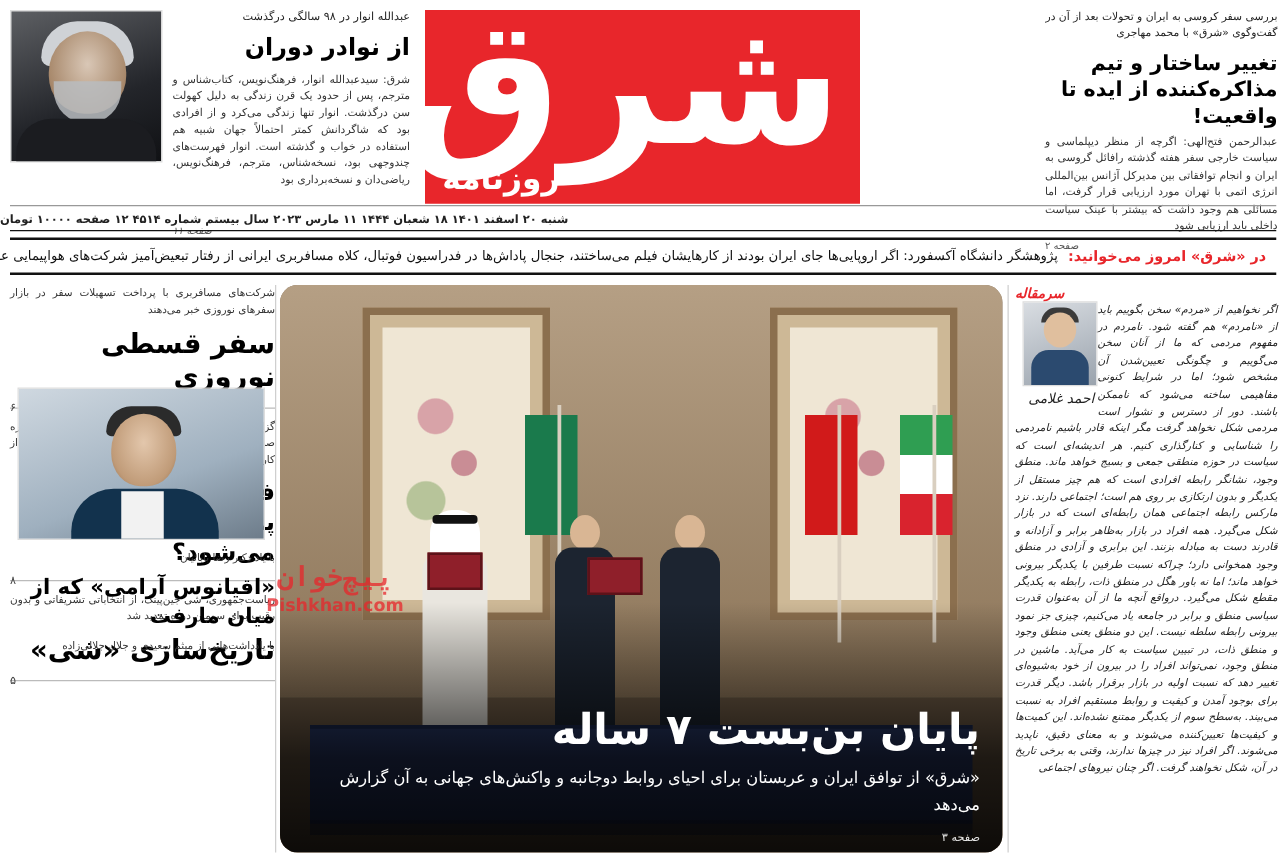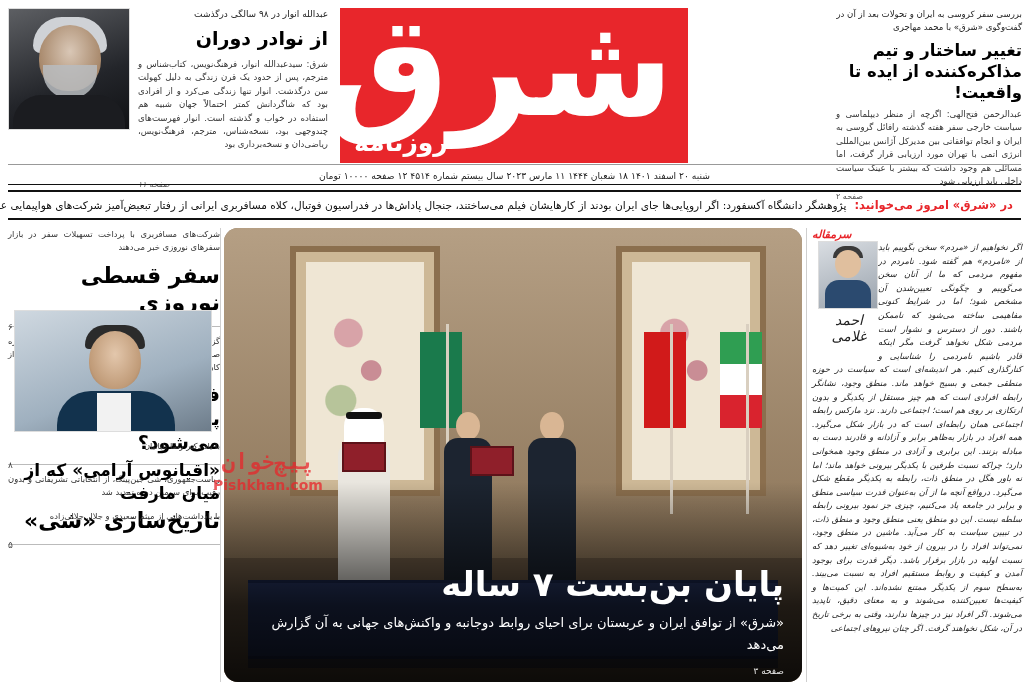--- a/index.html
+++ b/index.html
@@ -66,21 +66,21 @@
   }
   .obit-text{position:absolute;left:130px;top:0;width:190px;text-align:right;}
   .obit-text .kicker{font-size:9px;}
   .obit-text h2{margin:6px 0 8px 0;font-size:19px;line-height:23px;font-weight:700;}
   .obit-text p{margin:0;font-size:8.6px;line-height:13.4px;text-align:justify;color:#333;}
   .obit-ref{position:absolute;left:130px;top:168px;font-size:8px;color:#555;font-style:italic;}
 
   
   .issue-line{
     position:absolute;left:0;top:168px;width:1029px;height:16px;
-    text-align:center;font-size:9.2px;color:#222;line-height:16px;
+    text-align:left;font-size:9.2px;color:#222;line-height:16px;font-weight:bold;
   }
   .rule{position:absolute;left:8px;width:1013px;height:1px;background:#111;}
   .rule.thin{height:1px;background:#999;}
 
   
   .ticker{
     position:absolute;left:8px;top:190px;width:1013px;height:30px;
     border-top:2px solid #111;border-bottom:2px solid #111;
     display:flex;align-items:center;justify-content:flex-start;
     padding:0 8px;box-sizing:border-box;
@@ -156,21 +156,21 @@
   .col-left{position:absolute;left:812px;top:228px;width:210px;height:454px;text-align:right;font-style:italic;}
   .sarmaghale{color:#e8262b;font-size:11px;font-weight:700;text-align:left;}
   .col-left h3{margin:14px 0 10px 0;font-size:17px;line-height:22px;font-weight:700;}
   .author-box{float:left;width:58px;margin:0 0 6px 8px;text-align:center;}
   .author-photo{
     width:58px;height:66px;background:linear-gradient(160deg,#d9dde2,#9aa3ad);overflow:hidden;position:relative;border:1px solid #ddd;
   }
   .author-photo .h{position:absolute;left:16px;top:8px;width:26px;height:28px;border-radius:50%;background:#e0bf9e;}
   .author-photo .hr2{position:absolute;left:14px;top:4px;width:30px;height:12px;border-radius:12px 12px 0 0;background:#3a3a3a;}
   .author-photo .b{position:absolute;left:6px;top:38px;width:46px;height:30px;border-radius:14px 14px 0 0;background:#2b4a6f;}
-  .author-name{font-size:14px;margin-top:3px;color:#222;}
+  .author-name{font-size:11px;margin-top:3px;color:#222;}
   .col-left p{margin:0;font-size:8.4px;line-height:13.6px;color:#222;text-align:justify;}
 
   
   .watermark{
     position:absolute;left:178px;top:452px;width:180px;text-align:center;
     color:#e8262b;opacity:.75;font-weight:700;pointer-events:none;
   }
   .watermark .fa{font-size:22px;line-height:24px;font-family:Liberation Mono, monospace;}
   .watermark .en{font-size:14px;line-height:18px;}
 

